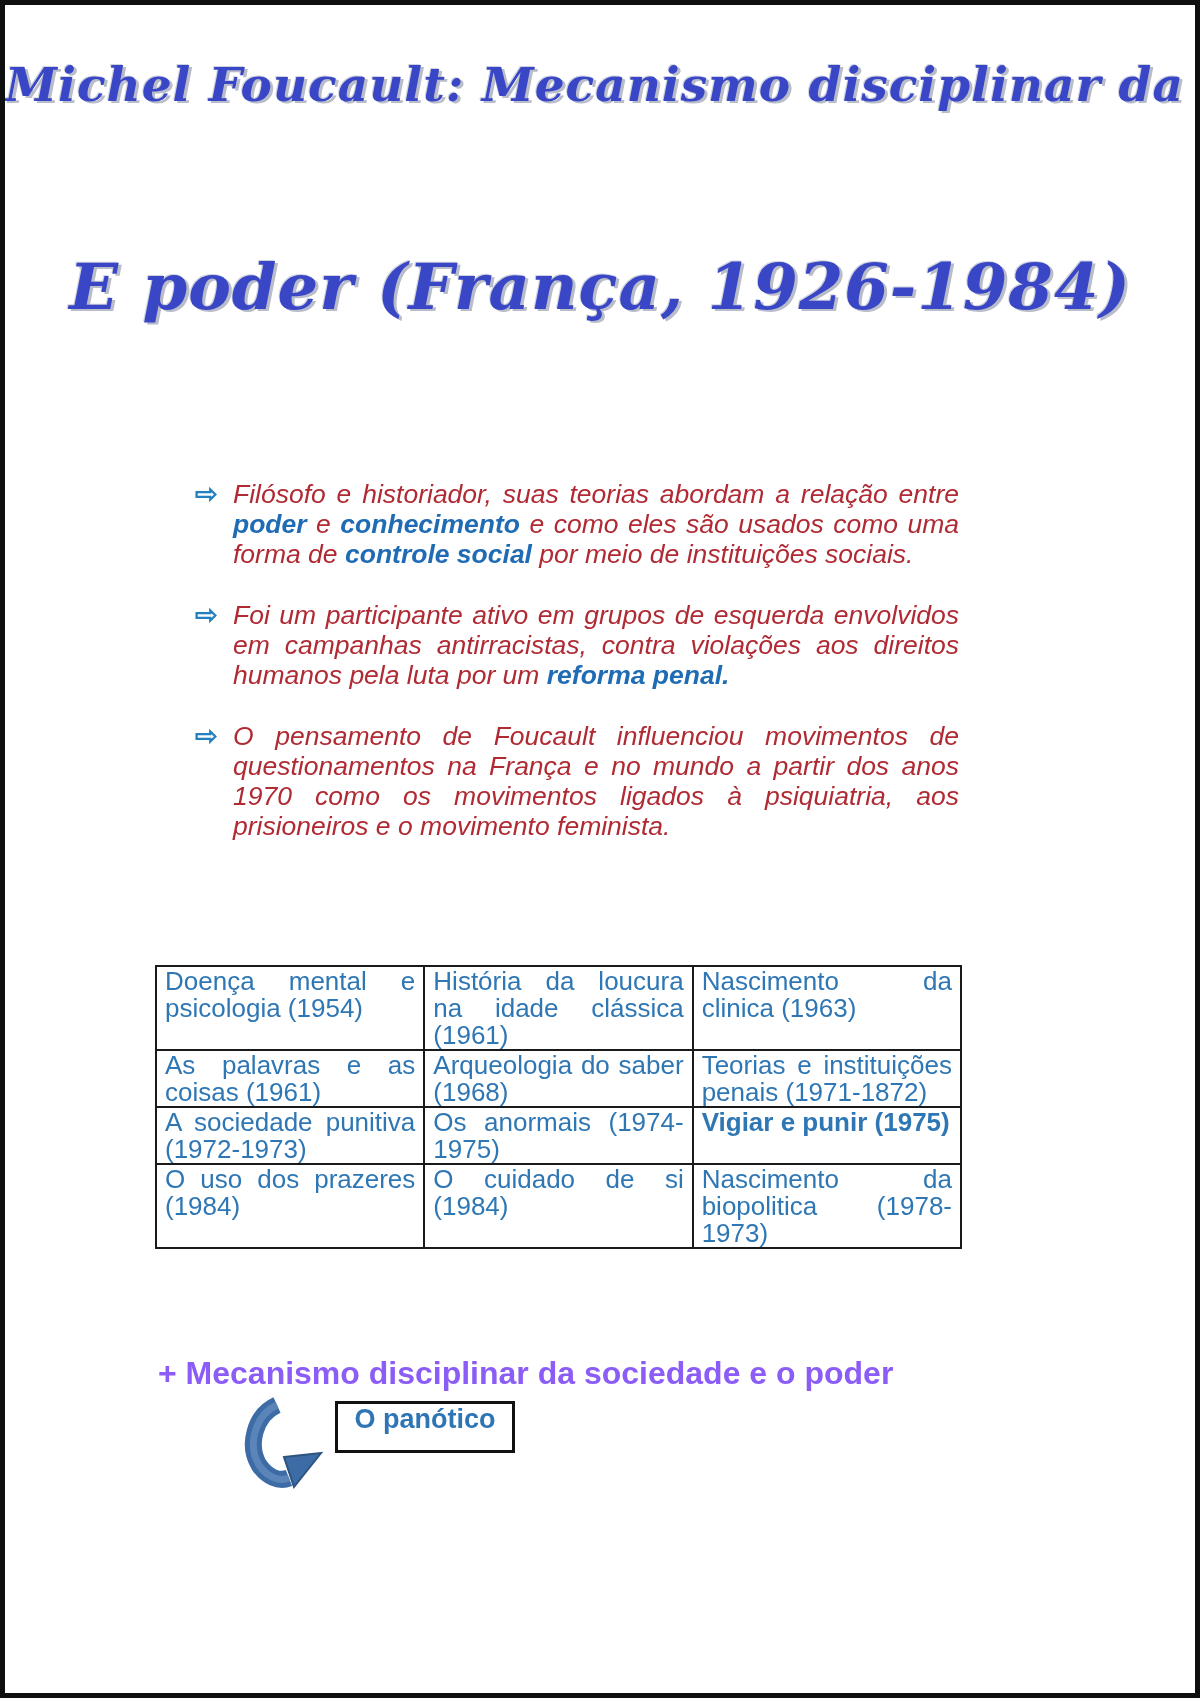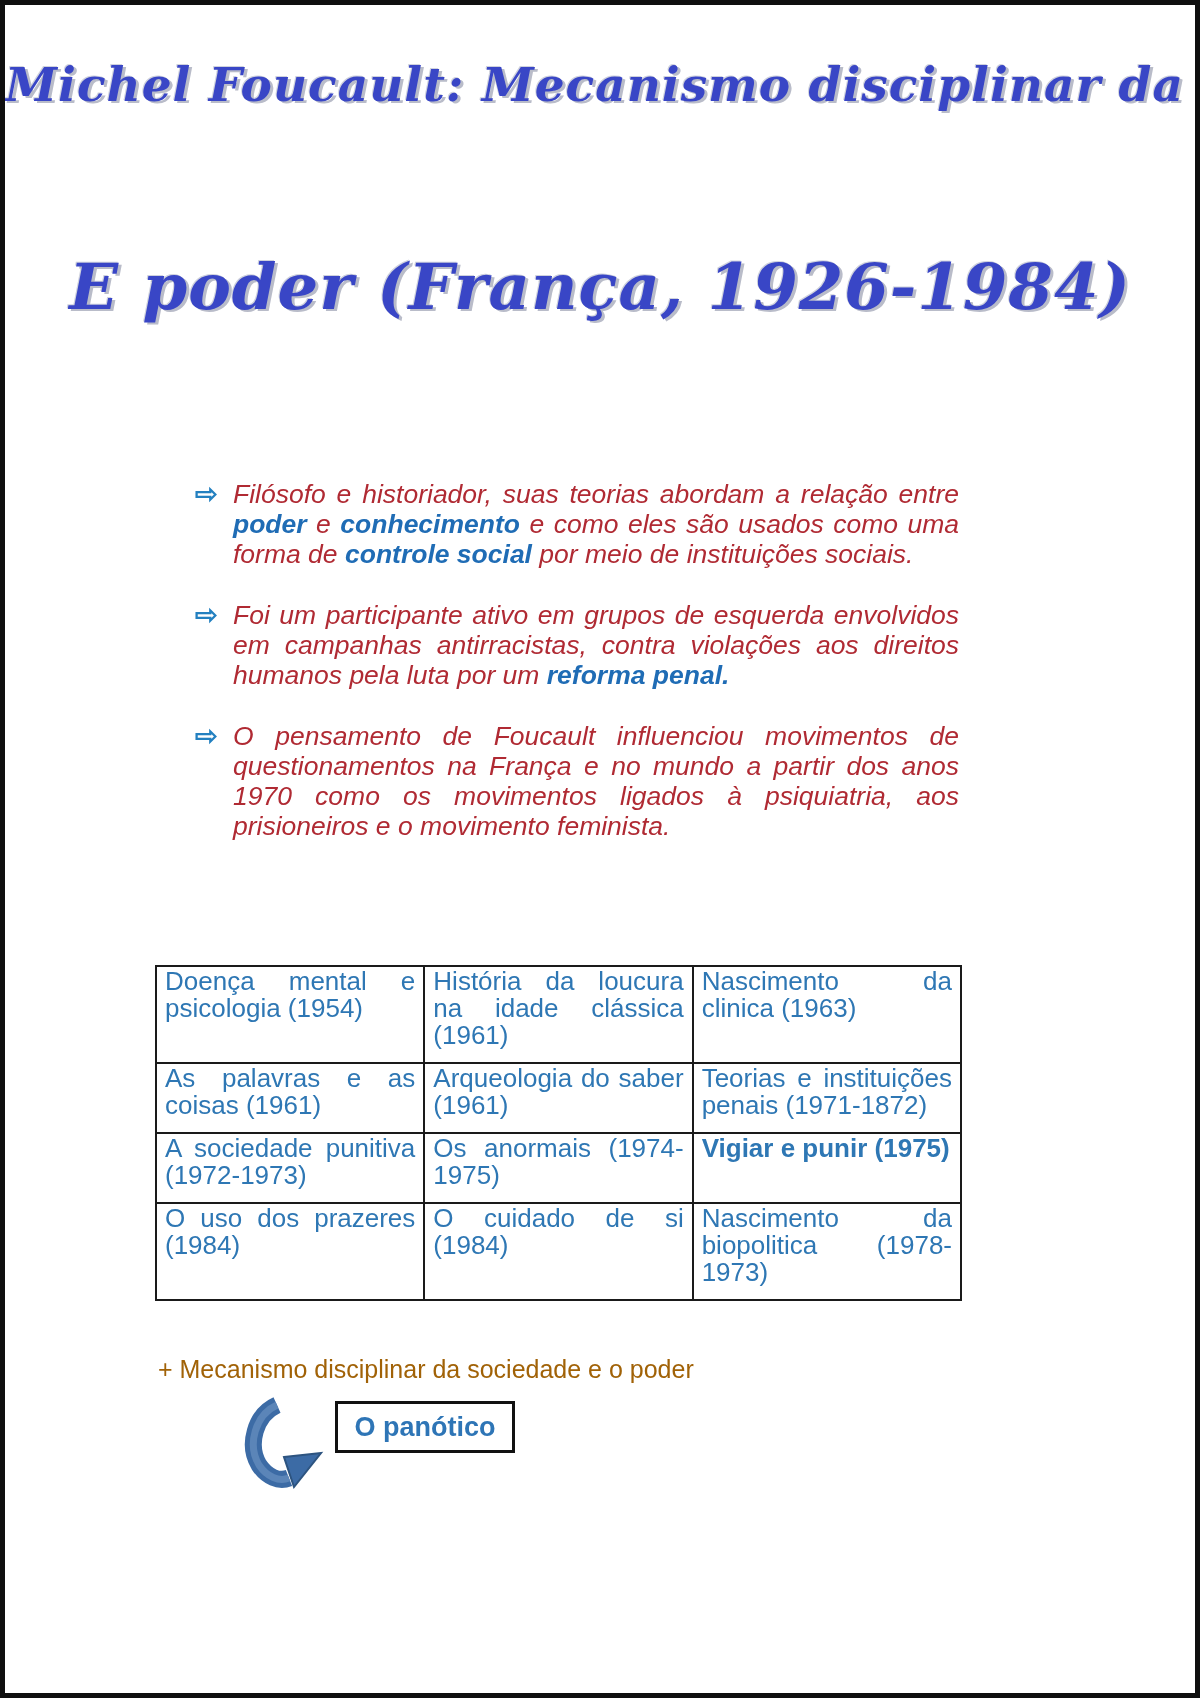--- a/index.html
+++ b/index.html
@@ -62,58 +62,58 @@
   table.works {
     position: absolute;
     top: 960px;
     left: 150px;
     width: 807px;
     border-collapse: collapse;
     table-layout: fixed;
   }
   table.works td {
     border: 2px solid #1a1a1a;
-    padding: 1px 8px 13px 8px;
+    padding: 1px 8px 0 8px;
     font-size: 26px;
     line-height: 27px;
     color: #2e77b4;
     text-align: justify;
     vertical-align: top;
   }
   table.works td.bold { font-weight: bold; }
   table.works td.empty { border: none; }
 
   
   .mech-note {
     position: absolute;
     top: 1350px;
     left: 153px;
-    font-size: 25px;
-    font-weight: normal;
-    color: #a16207;
+    font-size: 32px;
+    font-weight: bold;
+    color: #8b5cf6;
     white-space: nowrap;
   }
   .curve-arrow {
     position: absolute;
     top: 1392px;
     left: 232px;
     width: 95px;
     height: 100px;
   }
   .panoptic-box {
     position: absolute;
     top: 1396px;
     left: 330px;
     width: 180px;
     height: 52px;
     box-sizing: border-box;
     border: 3px solid #111;
     background: #fff;
     display: flex;
-    align-items: center;
+    align-items: flex-start;
     justify-content: center;
     font-size: 27px;
     font-weight: bold;
     color: #2e75b6;
   }
 </style>
 </head>
 <body>
 
 <div class="page">
@@ -139,21 +139,21 @@
 
   <table class="works">
     <tbody id="works-body">
         <tr>
           <td>Doença mental e psicologia (1954)</td>
           <td>História da loucura na idade clássica (1961)</td>
           <td>Nascimento da clinica (1963)</td>
         </tr>
         <tr>
           <td>As palavras e as coisas (1961)</td>
-          <td>Arqueologia do saber (1961)</td>
+          <td>Arqueologia do saber (1968)</td>
           <td>Teorias e instituições penais (1971-1872)</td>
         </tr>
         <tr>
           <td>A sociedade punitiva (1972-1973)</td>
           <td>Os anormais (1974-1975)</td>
           <td class="bold">Vigiar e punir (1975)</td>
         </tr>
         <tr>
           <td>O uso dos prazeres (1984)</td>
           <td>O cuidado de si (1984)</td>

